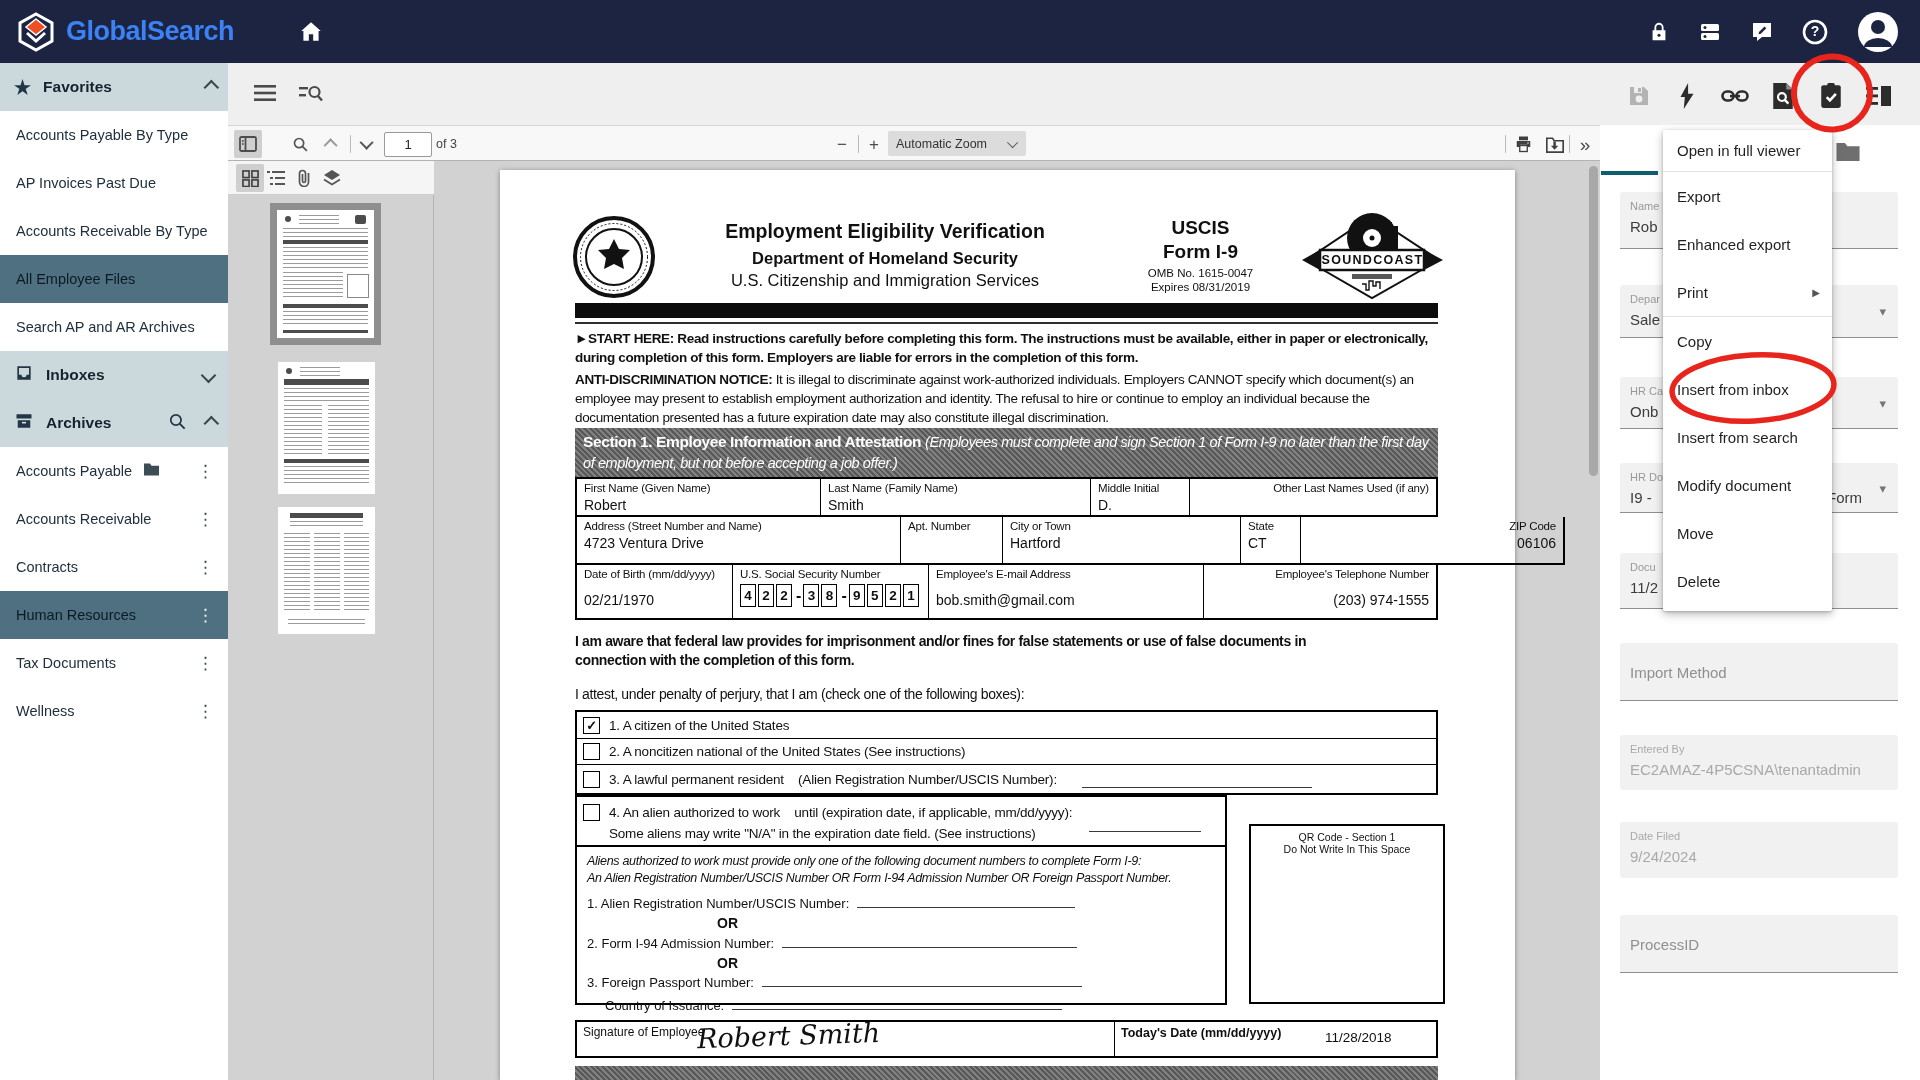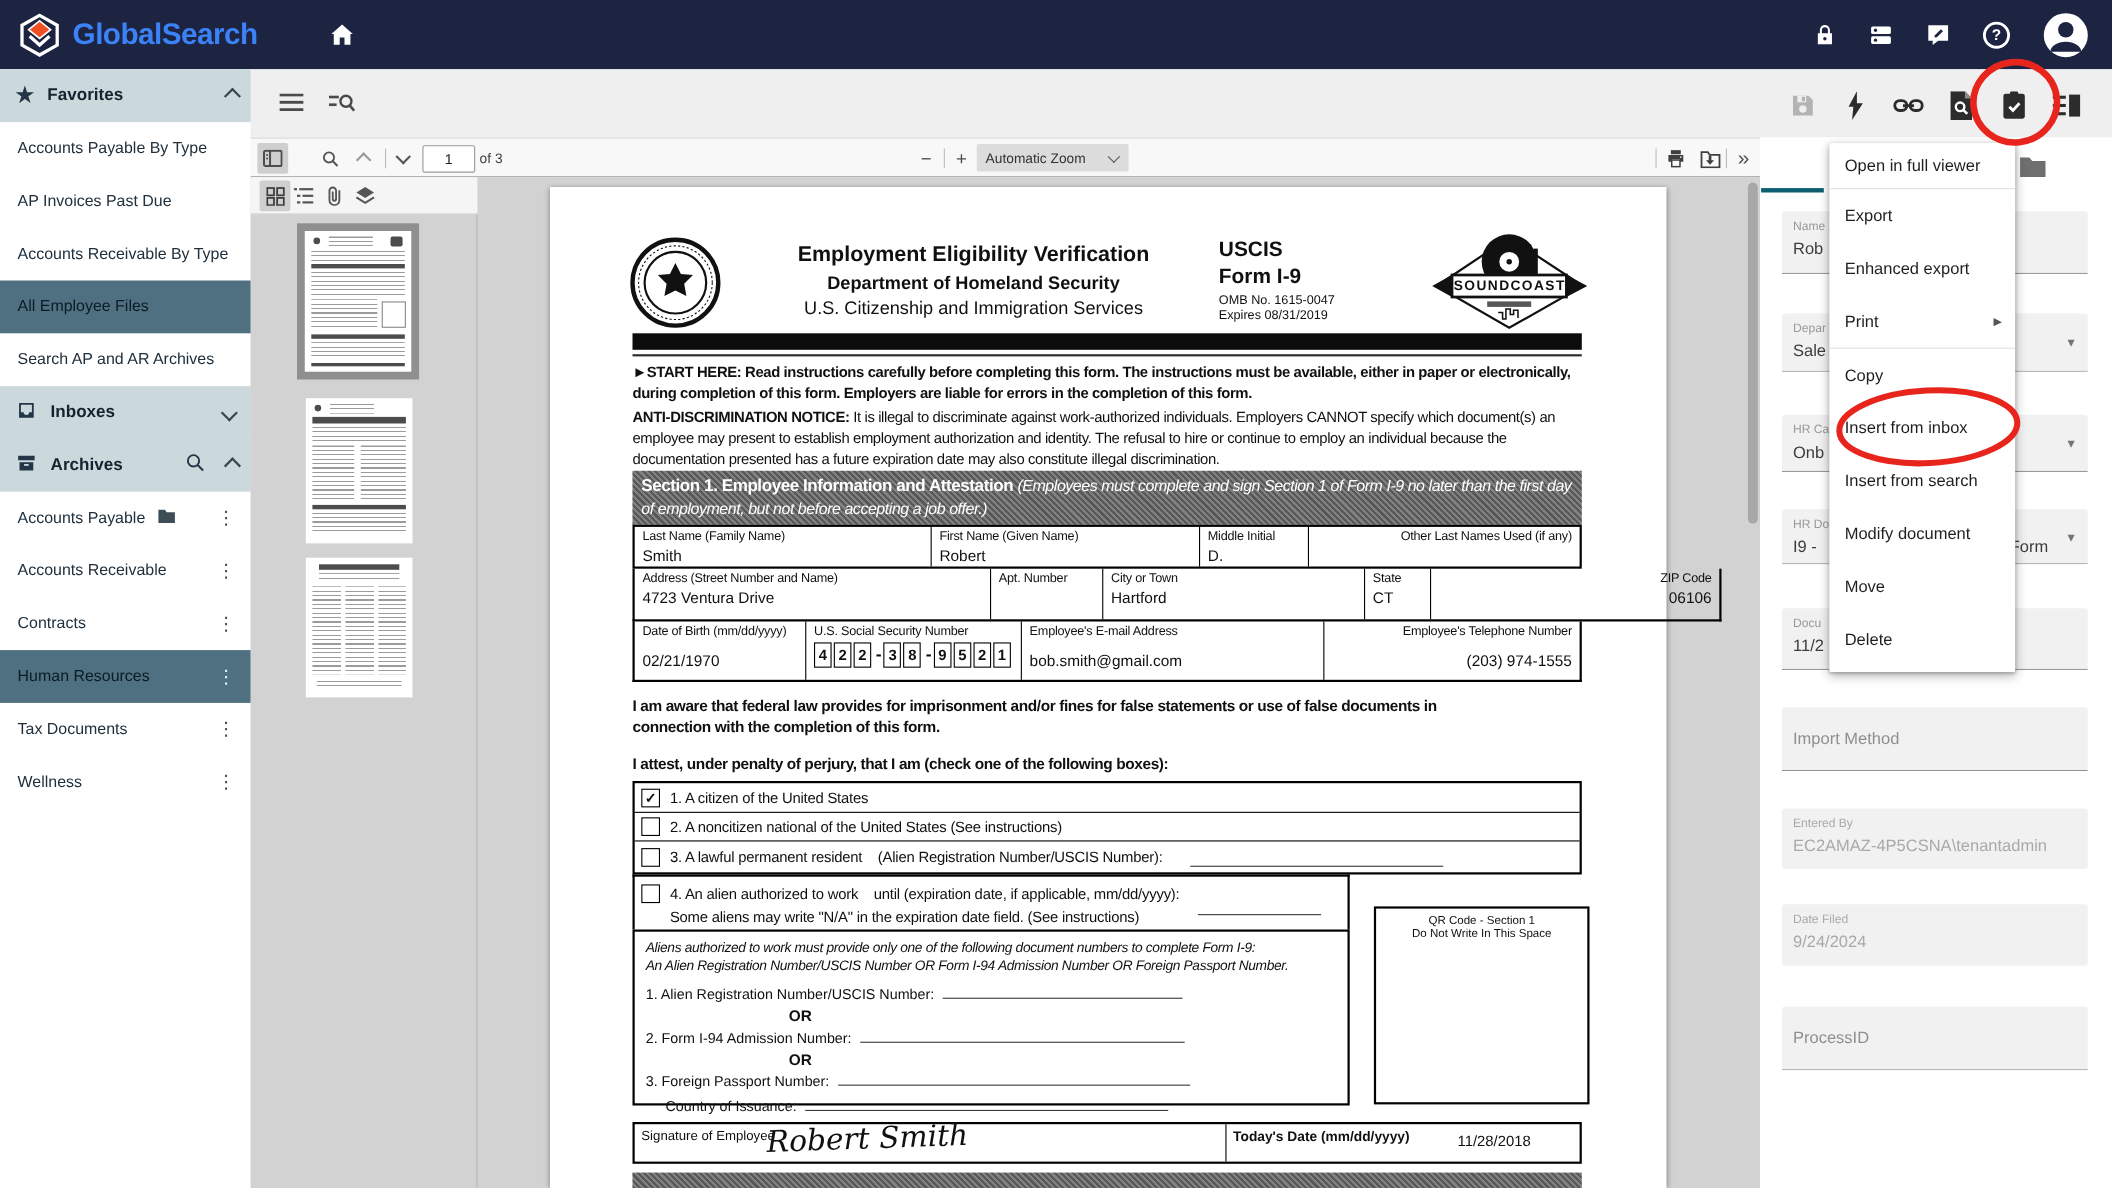--- a/index.html
+++ b/index.html
@@ -365,21 +365,21 @@
           <circle cx="42" cy="42" r="28" fill="none" stroke="#111" stroke-width="2"></circle>
           <path d="M42 24l5 10 11 1-8 8 2 11-10-5-10 5 2-11-8-8 11-1Z" fill="#111"></path>
           <circle cx="42" cy="42" r="33.5" fill="none" stroke="#111" stroke-width="1" stroke-dasharray="2 2"></circle>
         </svg>
     </span>
     <div class="abs" style="left:170px;top:50px;width:430px;text-align:center">
       <div class="doc-t1">Employment Eligibility Verification</div>
       <div class="doc-t2">Department of Homeland Security</div>
       <div class="doc-t3">U.S. Citizenship and Immigration Services</div>
     </div>
-    <div class="abs" style="left:608px;top:47px;width:185px;text-align:left">
+    <div class="abs" style="left:608px;top:47px;width:185px;text-align:center">
       <div style="font-size:19px;font-weight:bold">USCIS</div>
       <div style="font-size:19px;font-weight:bold;margin-top:2px">Form I-9</div>
       <div style="font-size:11.5px;margin-top:4px">OMB No. 1615-0047</div>
       <div style="font-size:11.5px;margin-top:2px">Expires 08/31/2019</div>
     </div>
     <span class="abs" style="left:800px;top:38px">
       <svg width="145" height="94" viewBox="0 0 145 94">
         <polygon points="6,52 72,8 139,52 72,90" fill="none" stroke="#111" stroke-width="2"></polygon>
         <circle cx="72" cy="30" r="25" fill="#111"></circle>
         <circle cx="72" cy="30" r="9" fill="#fff"></circle>
@@ -404,27 +404,27 @@
     </div>
     <div class="abs para" style="left:75px;top:200px;width:866px">
       <span style="font-weight:bold">ANTI-DISCRIMINATION NOTICE:</span><span> It is illegal to discriminate against work-authorized individuals. Employers CANNOT specify which document(s) an employee may present to establish employment authorization and identity. The refusal to hire or continue to employ an individual because the documentation presented has a future expiration date may also constitute illegal discrimination.</span>
     </div>
 
     <div class="abs band" style="left:75px;top:258px;width:863px;height:49px">
       <span style="font-weight:bold;font-size:15.5px">Section 1. Employee Information and Attestation </span><span class="ital">(Employees must complete and sign Section 1 of Form I-9 no later than the first day of employment, but not before accepting a job offer.)</span>
     </div>
 
     <div class="abs trow first" style="left:75px;top:307px;width:863px;height:40px">
+      <div class="cell" style="width:244px">
+          <div class="flabel">First Name (Given Name)</div>
+          <div class="fval">Robert</div>
+        </div>
       <div class="cell" style="width:270px">
           <div class="flabel">Last Name (Family Name)</div>
           <div class="fval">Smith</div>
-        </div>
-      <div class="cell" style="width:244px">
-          <div class="flabel">First Name (Given Name)</div>
-          <div class="fval">Robert</div>
         </div>
       <div class="cell" style="width:99px">
           <div class="flabel">Middle Initial</div>
           <div class="fval">D.</div>
         </div>
       <div class="cell" style="flex:1">
           <div class="flabel">Other Last Names Used (if any)</div>
         </div>
     </div>
     <div class="abs trow" style="left:75px;top:347px;width:990px;height:48px">
@@ -473,21 +473,21 @@
           <div class="flabel">Employee's E-mail Address</div>
           <div class="fval" style="margin-top:12px">bob.smith@gmail.com</div>
         </div>
       <div class="cell" style="flex:1">
           <div class="flabel">Employee's Telephone Number</div>
           <div class="fval" style="margin-top:12px">(203) 974-1555</div>
         </div>
     </div>
 
     <div class="abs para" style="left:75px;top:462px;width:740px;font-weight:bold;font-size:14px">I am aware that federal law provides for imprisonment and/or fines for false statements or use of false documents in connection with the completion of this form.</div>
-    <div class="abs para" style="left:75px;top:515px;width:740px;font-weight:bold;font-size:14px">I attest, under penalty of perjury, that I am (check one of the following boxes):</div>
+    <div class="abs para" style="left:75px;top:515px;width:740px;font-weight:normal;font-size:14px">I attest, under penalty of perjury, that I am (check one of the following boxes):</div>
 
     <div class="abs" style="left:75px;top:540px;width:863px;border:2px solid #000">
       <div class="cbrow" style="height:26px"><span class="cb"><span>✓</span></span><span>1. A citizen of the United States</span></div>
       <div class="cbrow" style="height:26px;border-top:1.5px solid #000"><span class="cb"></span><span>2. A noncitizen national of the United States (See instructions)</span></div>
       <div class="cbrow" style="height:29px;border-top:1.5px solid #000;position:relative"><span class="cb"></span><span>3. A lawful permanent resident    (Alien Registration Number/USCIS Number):</span>
         <span class="ul abs" style="left:505px;bottom:5px;width:230px"></span>
       </div>
     </div>
     <div class="abs" style="left:75px;top:625px;width:652px;height:50px;border:2px solid #000;border-bottom:none;position:absolute">
       <div class="cbrow" style="height:26px;position:relative"><span class="cb" style="margin-top:4px"></span><span style="margin-top:4px">4. An alien authorized to work    until (expiration date, if applicable, mm/dd/yyyy):</span></div>

